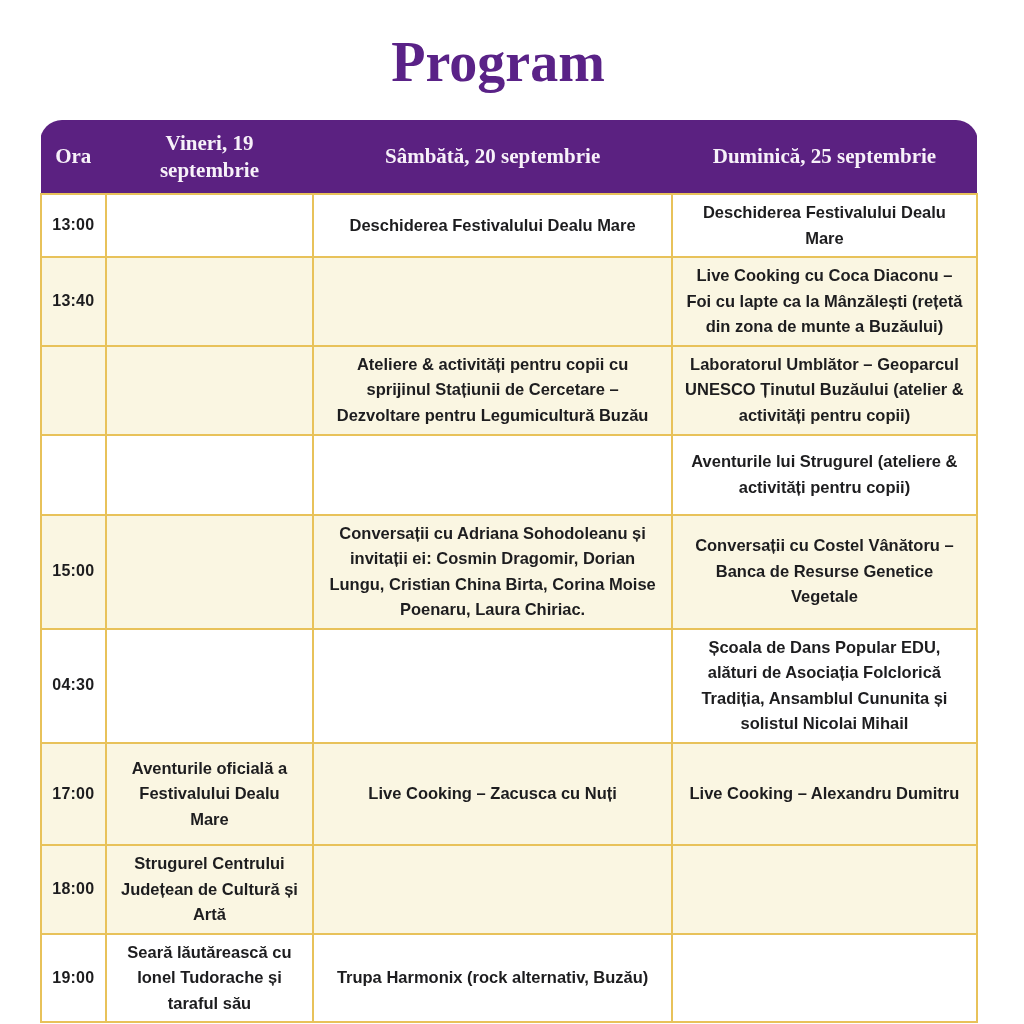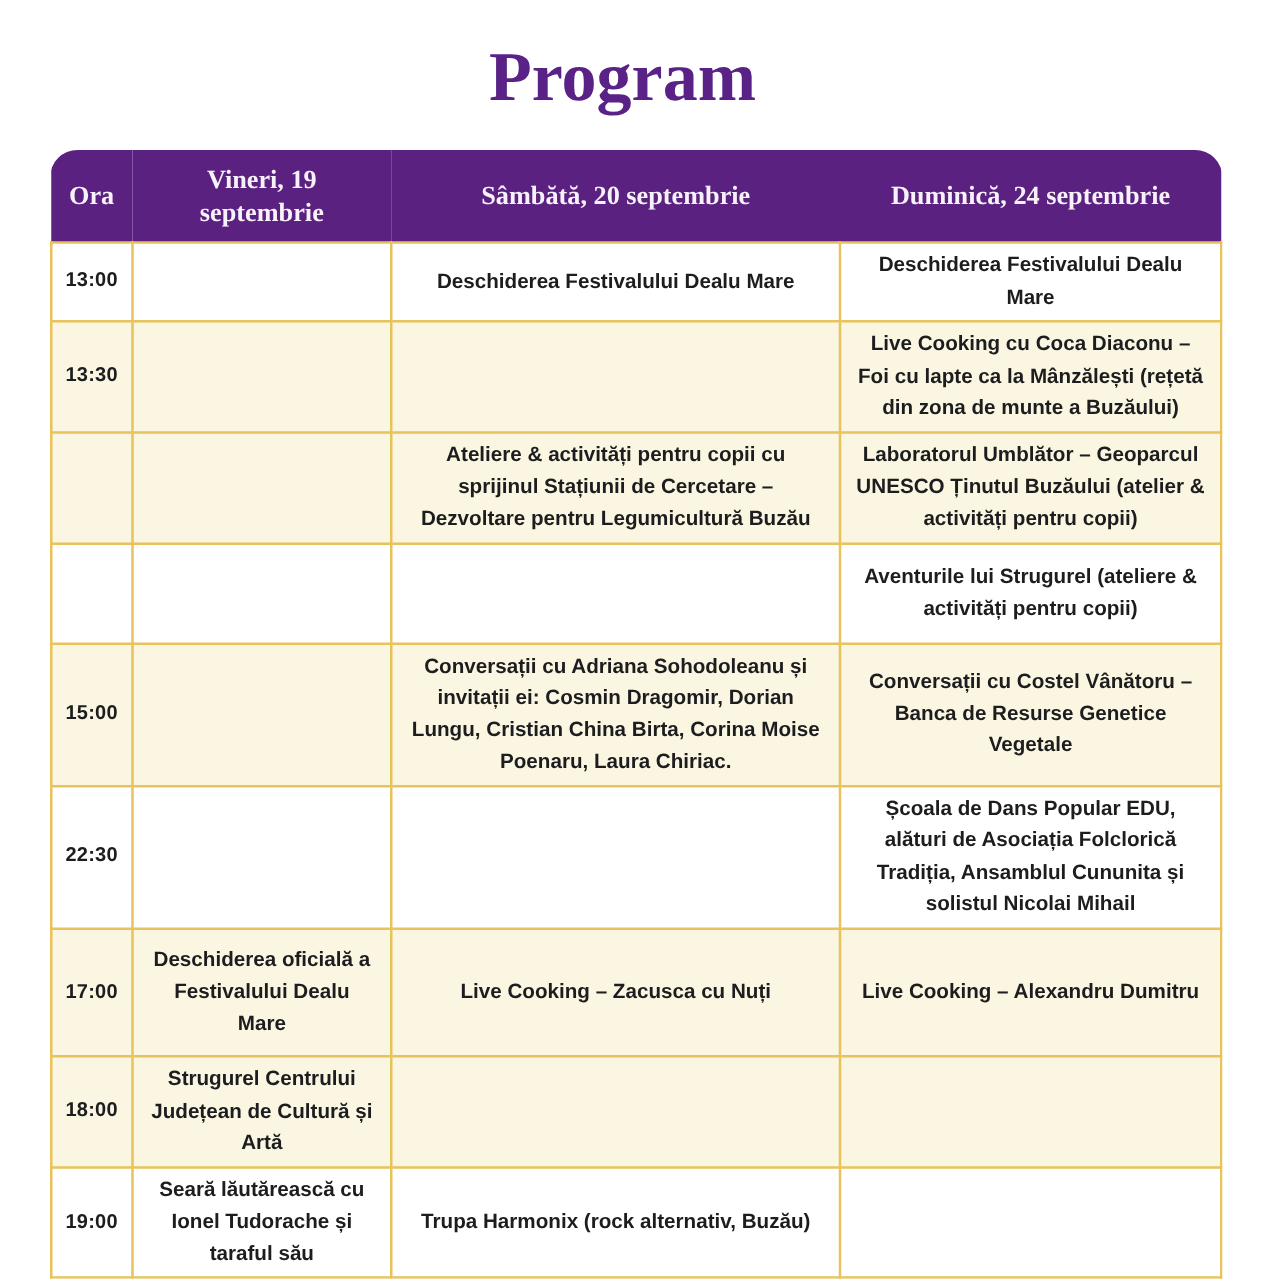--- a/index.html
+++ b/index.html
@@ -96,32 +96,32 @@
         <col class="c-time">
           <col class="c-fri">
           <col class="c-sat">
           <col class="c-sun">
       </colgroup>
       <thead>
         <tr>
           <th>Ora</th>
           <th>Vineri, 19 septembrie</th>
           <th>Sâmbătă, 20 septembrie</th>
-          <th>Duminică, 24 septembrie</th>
+          <th>Duminică, 25 septembrie</th>
         </tr>
       </thead>
       <tbody>
         <tr class="white">
           <td class="time">13:00</td>
           <td></td>
           <td>Deschiderea Festivalului Dealu Mare</td>
           <td>Deschiderea Festivalului Dealu Mare</td>
         </tr>
         <tr class="cream">
-          <td class="time">13:30</td>
+          <td class="time">13:40</td>
           <td></td>
           <td></td>
           <td>Live Cooking cu Coca Diaconu – Foi cu lapte ca la Mânzălești (rețetă din zona de munte a Buzăului)</td>
         </tr>
         <tr class="cream">
           <td class="time"></td>
           <td></td>
           <td>Ateliere &amp; activități pentru copii cu sprijinul Stațiunii de Cercetare – Dezvoltare pentru Legumicultură Buzău</td>
           <td>Laboratorul Umblător – Geoparcul UNESCO Ținutul Buzăului (atelier &amp; activități pentru copii)</td>
         </tr>
@@ -131,28 +131,28 @@
           <td></td>
           <td>Aventurile lui Strugurel (ateliere &amp; activități pentru copii)</td>
         </tr>
         <tr class="cream">
           <td class="time">15:00</td>
           <td></td>
           <td>Conversații cu Adriana Sohodoleanu și invitații ei: Cosmin Dragomir, Dorian Lungu, Cristian China Birta, Corina Moise Poenaru, Laura Chiriac.</td>
           <td>Conversații cu Costel Vânătoru – Banca de Resurse Genetice Vegetale</td>
         </tr>
         <tr class="white">
-          <td class="time">22:30</td>
+          <td class="time">04:30</td>
           <td></td>
           <td></td>
           <td>Școala de Dans Popular EDU, alături de Asociația Folclorică Tradiția, Ansamblul Cununita și solistul Nicolai Mihail</td>
         </tr>
         <tr class="cream">
           <td class="time">17:00</td>
-          <td>Deschiderea oficială a Festivalului Dealu Mare</td>
+          <td>Aventurile oficială a Festivalului Dealu Mare</td>
           <td>Live Cooking – Zacusca cu Nuți</td>
           <td>Live Cooking – Alexandru Dumitru</td>
         </tr>
         <tr class="cream">
           <td class="time">18:00</td>
           <td>Strugurel Centrului Județean de Cultură și Artă</td>
           <td></td>
           <td></td>
         </tr>
         <tr class="white">

